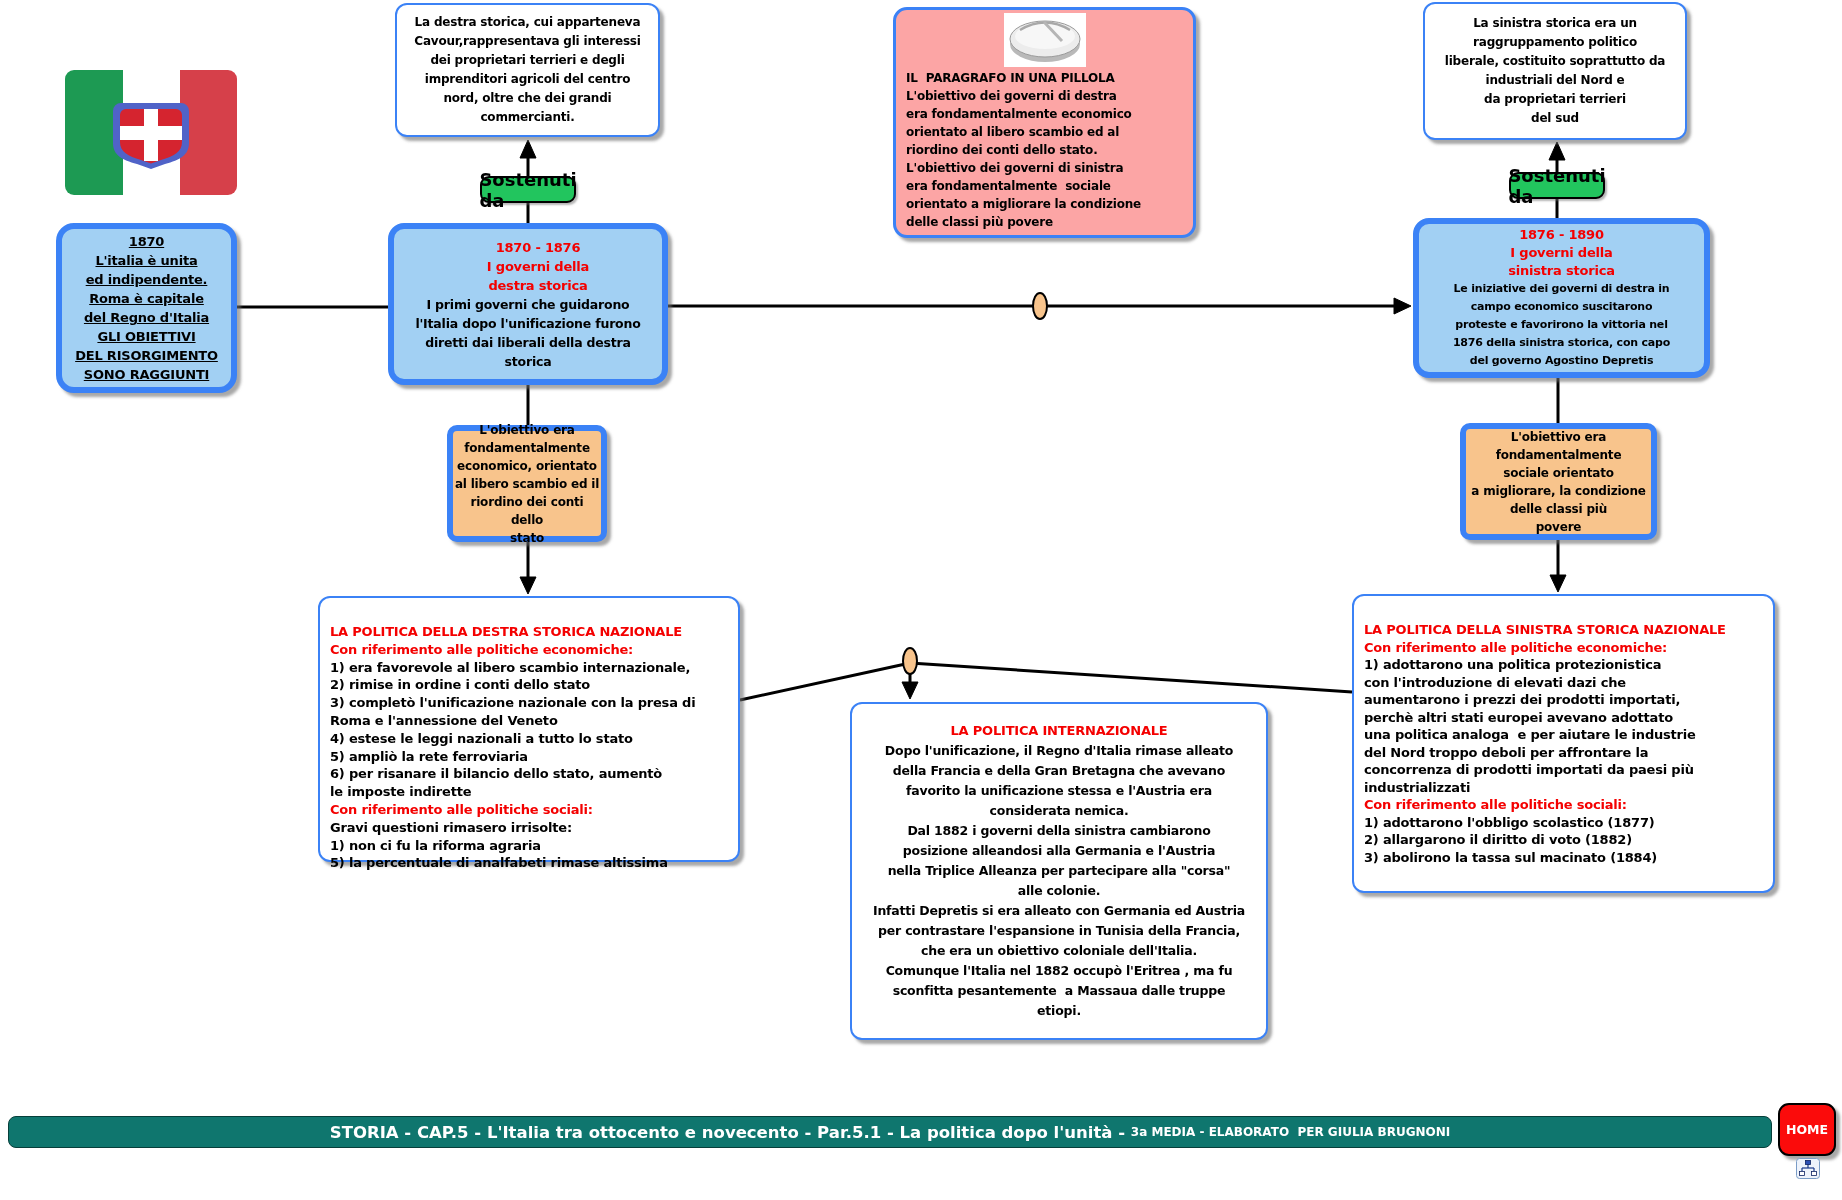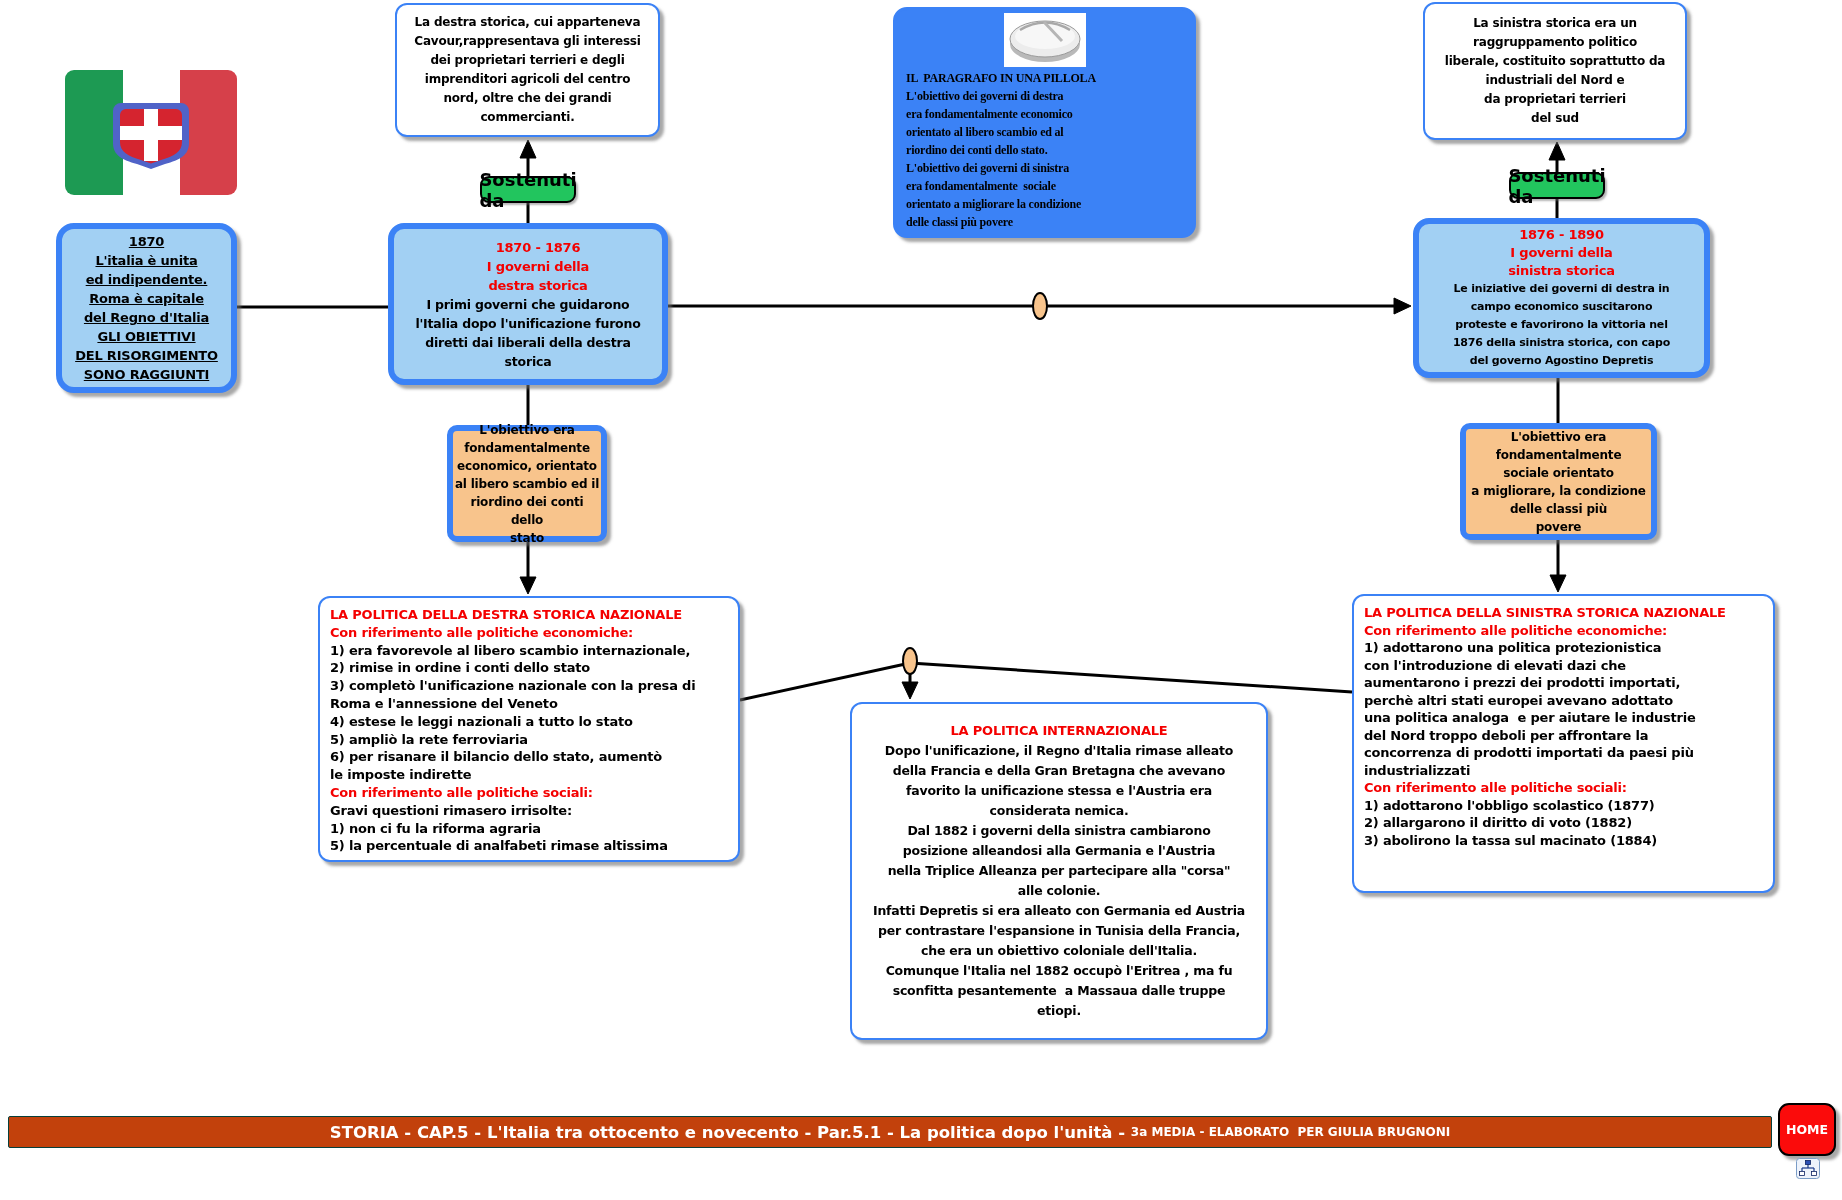--- a/index.html
+++ b/index.html
@@ -12,31 +12,31 @@
     position:absolute;z-index:2;box-sizing:border-box;border:6px solid #3b82f6;
     box-shadow:4px 4px 3px rgba(110,110,110,.6);
     display:flex;flex-direction:column;align-items:center;justify-content:center;
     letter-spacing:-0.2px;
   }
   .txt{white-space:pre-wrap;}
   .center{text-align:center;}
   .blue{background:#a2d0f3;border-radius:16px;}
   .white{background:#ffffff;border-radius:12px;border-width:2px;}
   .orange{background:#f8c48c;border-radius:10px;}
-  .yellow{background:#3b82f6;border-radius:14px;border-width:3px;justify-content:flex-start;align-items:flex-start;font-family:Liberation Serif, serif;}
+  .yellow{background:#fca5a5;border-radius:14px;border-width:3px;justify-content:flex-start;align-items:flex-start;}
   .pill-label{
     position:absolute;z-index:2;box-sizing:border-box;background:#22c55e;border:2px solid #000;
     border-radius:9px;display:flex;align-items:center;justify-content:center;
     font-size:18px;box-shadow:2px 2px 2px rgba(110,110,110,.5);
   }
   .red{color:#f40000;}
-  .poli{align-items:flex-start;justify-content:flex-start;padding:8px 10px;font-size:13px;line-height:17.8px;}
+  .poli{align-items:flex-start;justify-content:flex-start;padding:25px 10px;font-size:13px;line-height:17.8px;}
   .footer{
     position:absolute;left:8px;top:1116px;width:1764px;height:32px;z-index:2;box-sizing:border-box;
-    background:#c2410c;border:1px solid #063f3a;border-radius:2px;
+    background:#0f766e;border:1px solid #063f3a;border-radius:8px;
     display:flex;align-items:center;justify-content:center;color:#fff;white-space:pre;
   }
   .footer .main{font-size:16.5px;}
   .footer .sub{font-size:12px;}
   .home{
     position:absolute;left:1778px;top:1103px;width:58px;height:53px;z-index:3;box-sizing:border-box;
     background:#fb0b0b;border:2.5px solid #000;border-radius:11px;
     display:flex;align-items:center;justify-content:center;color:#fff;font-size:12.5px;
     box-shadow:4px 4px 3px rgba(110,110,110,.6);cursor:pointer;
   }

